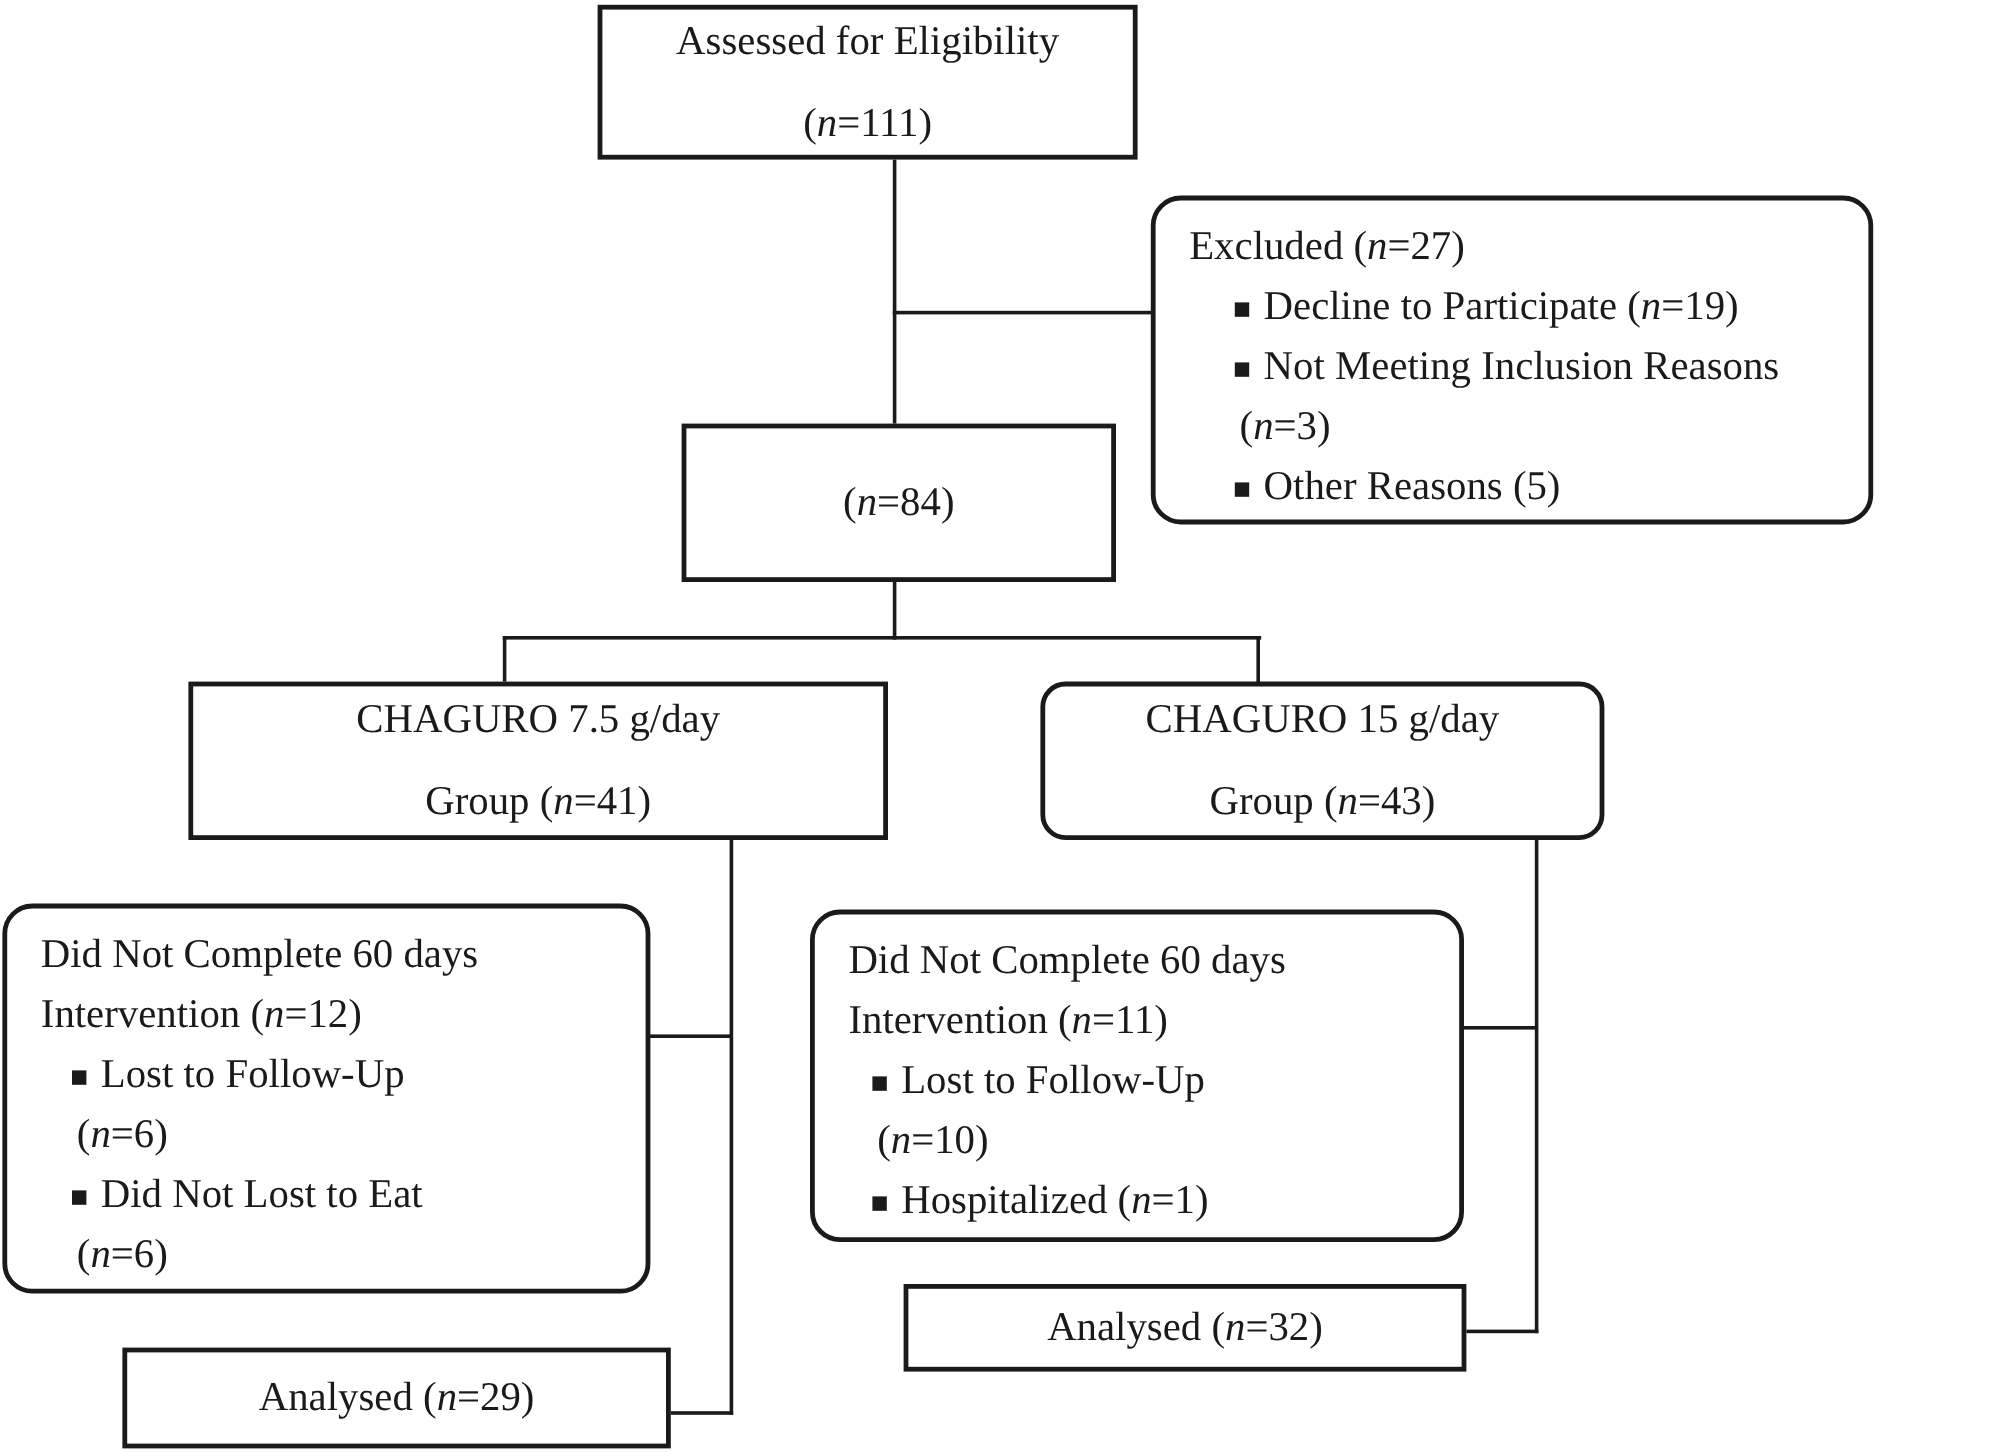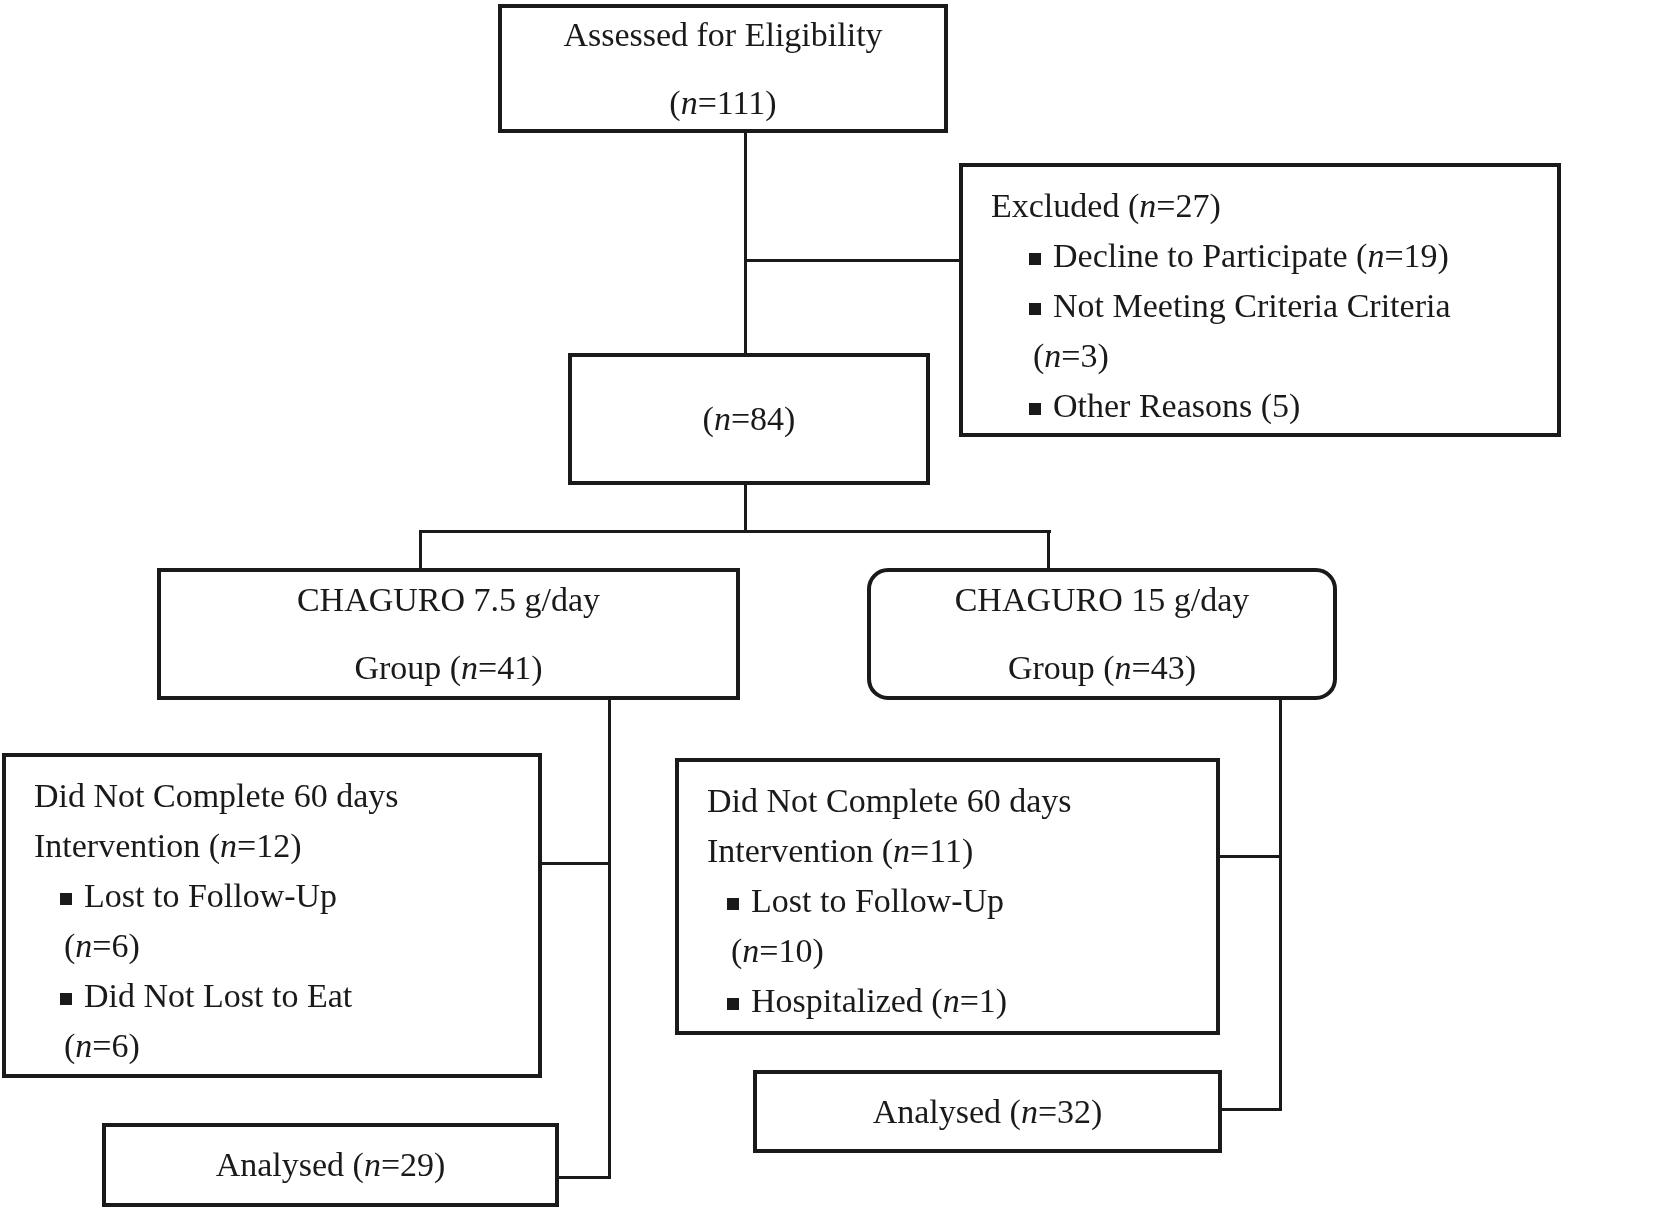--- a/index.html
+++ b/index.html
@@ -13,21 +13,21 @@
   }
   .box {
     position:absolute; border:4px solid var(--ink); background:#fff;
     font-size:34px;
     gap:16px;
   }
   .center {
     display:flex; flex-direction:column; justify-content:center; align-items:center;
     text-align:center; line-height:1.52;
   }
-  .list { padding:14px 8px 0 28px; line-height:50px; }
+  .list { padding:14px 8px 0 28px; line-height:50px;border-radius:25px; }
   .list .title { display:block; }
   .list ul { list-style:none; margin:0; }
   #b-excluded ul { padding-left:38px; }
   #b-dropout75 ul { padding-left:26px; }
   #b-dropout15 ul { padding-left:20px; }
   .blt {
     display:inline-block; width:12px; height:12px; background:var(--ink);
     margin-right:12px; vertical-align:2px;
   }
   .iline2 { padding-left:4px; }
@@ -35,21 +35,21 @@
   i { font-style:italic; }
 
   #b-assessed   { left:498px; top:4px;    width:450px; height:129px; }
   #b-excluded   { left:959px; top:163px;  width:602px; height:274px; }
   #b-randomized { left:568px; top:353px;  width:362px; height:132px; }
   #b-group75    { left:157px; top:568px;  width:583px; height:132px; }
   #b-group15    { left:867px; top:568px;  width:470px; height:132px;border-radius:21px; }
   #b-dropout75  { left:2px;   top:753px;  width:540px; height:325px; }
   #b-dropout15  { left:675px; top:758px;  width:545px; height:277px; }
   #b-analysed75 { left:85px;  top:1123px; width:457px; height:84px;margin-left:17px; }
-  #b-analysed15 { left:753px; top:1070px; width:469px; height:83px;text-align:right; }
+  #b-analysed15 { left:753px; top:1070px; width:469px; height:73px;text-align:right; }
 
   #l-v1 { left:744px;  top:131px;  width:3px;   height:224px; }
   #l-h1 { left:744px;  top:259px;  width:216px; height:3px; }
   #l-v2 { left:744px;  top:483px;  width:3px;   height:50px; }
   #l-h2 { left:419px;  top:530px;  width:632px; height:3px; }
   #l-v3 { left:419px;  top:530px;  width:3px;   height:40px; }
   #l-v4 { left:1047px; top:530px;  width:3px;   height:40px; }
   #l-v5 { left:608px;  top:698px;  width:3px;   height:481px; }
   #l-h3 { left:540px;  top:862px;  width:70px;  height:3px; }
   #l-h4 { left:540px;  top:1176px; width:71px;  height:3px; }
@@ -80,21 +80,21 @@
     <div>(<i>n</i>=111)</div>
   </div>
 
   <div class="box list" id="b-excluded">
     <div class="title">Excluded (<i>n</i>=27)</div>
     <ul>
       <li>
         <div class="iline"><span class="blt"></span><span>Decline to Participate (<i>n</i>=19)</span></div>
       </li>
       <li>
-        <div class="iline"><span class="blt"></span><span>Not Meeting Criteria Criteria</span></div>
+        <div class="iline"><span class="blt"></span><span>Not Meeting Inclusion Reasons</span></div>
         <div class="iline2">(<i>n</i>=3)</div>
       </li>
       <li>
         <div class="iline"><span class="blt"></span><span>Other Reasons (5)</span></div>
       </li>
     </ul>
   </div>
 
   <div class="box center" id="b-randomized">
     <div>(<i>n</i>=84)</div>

